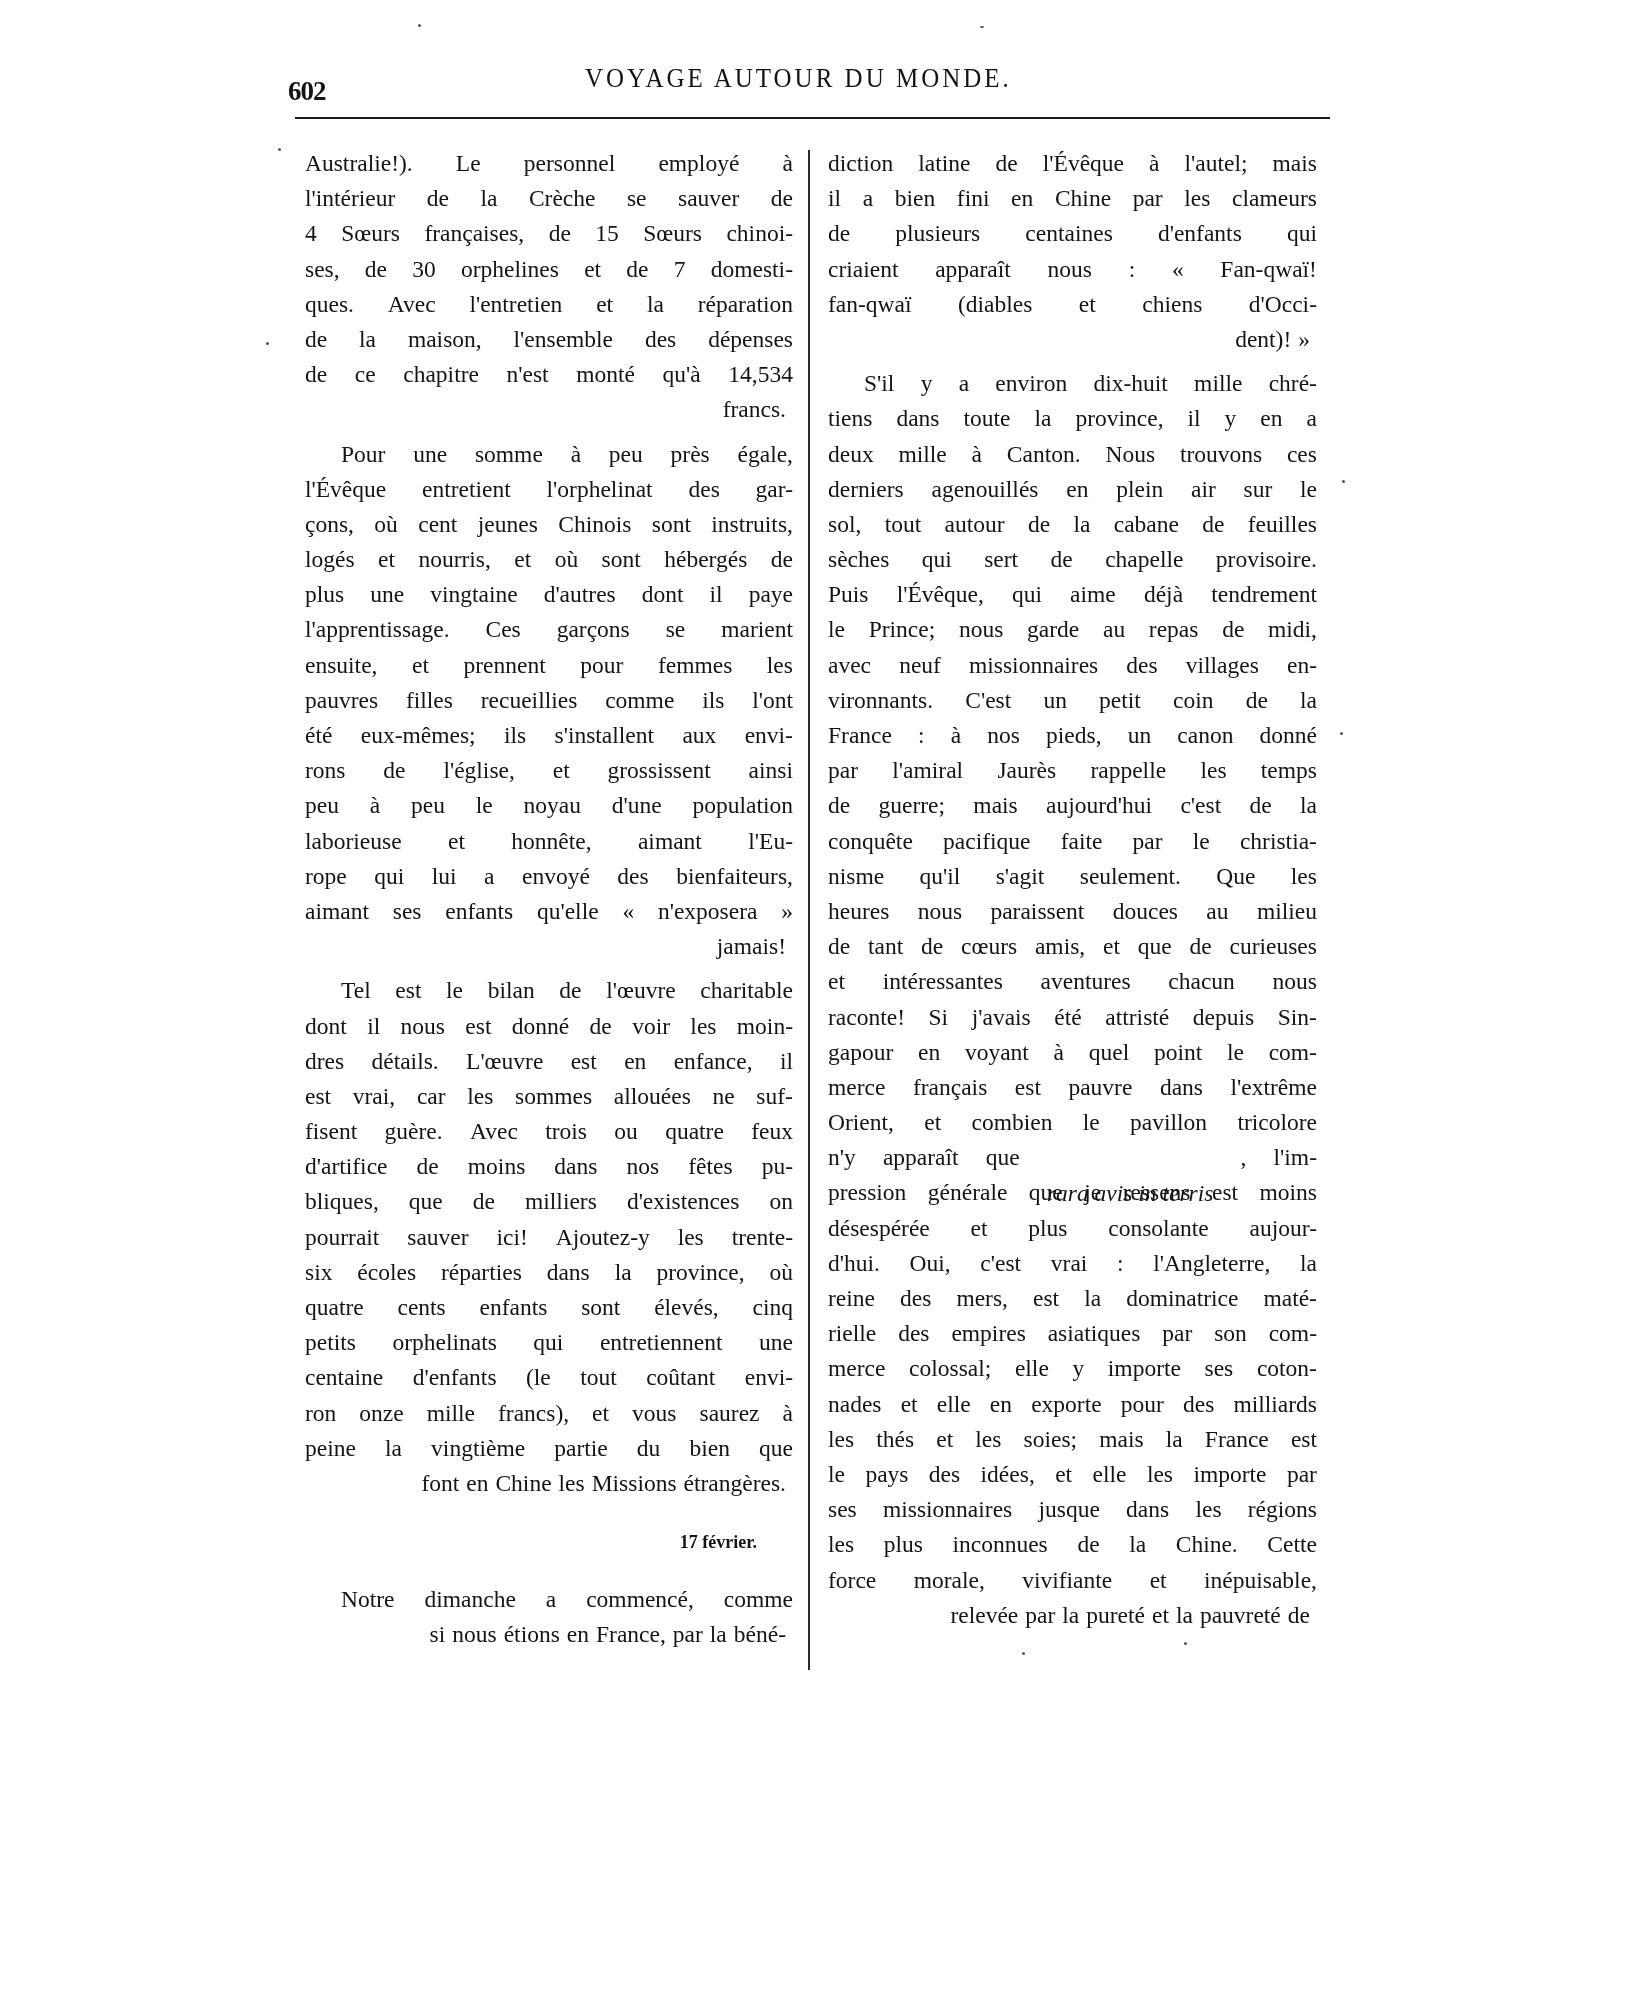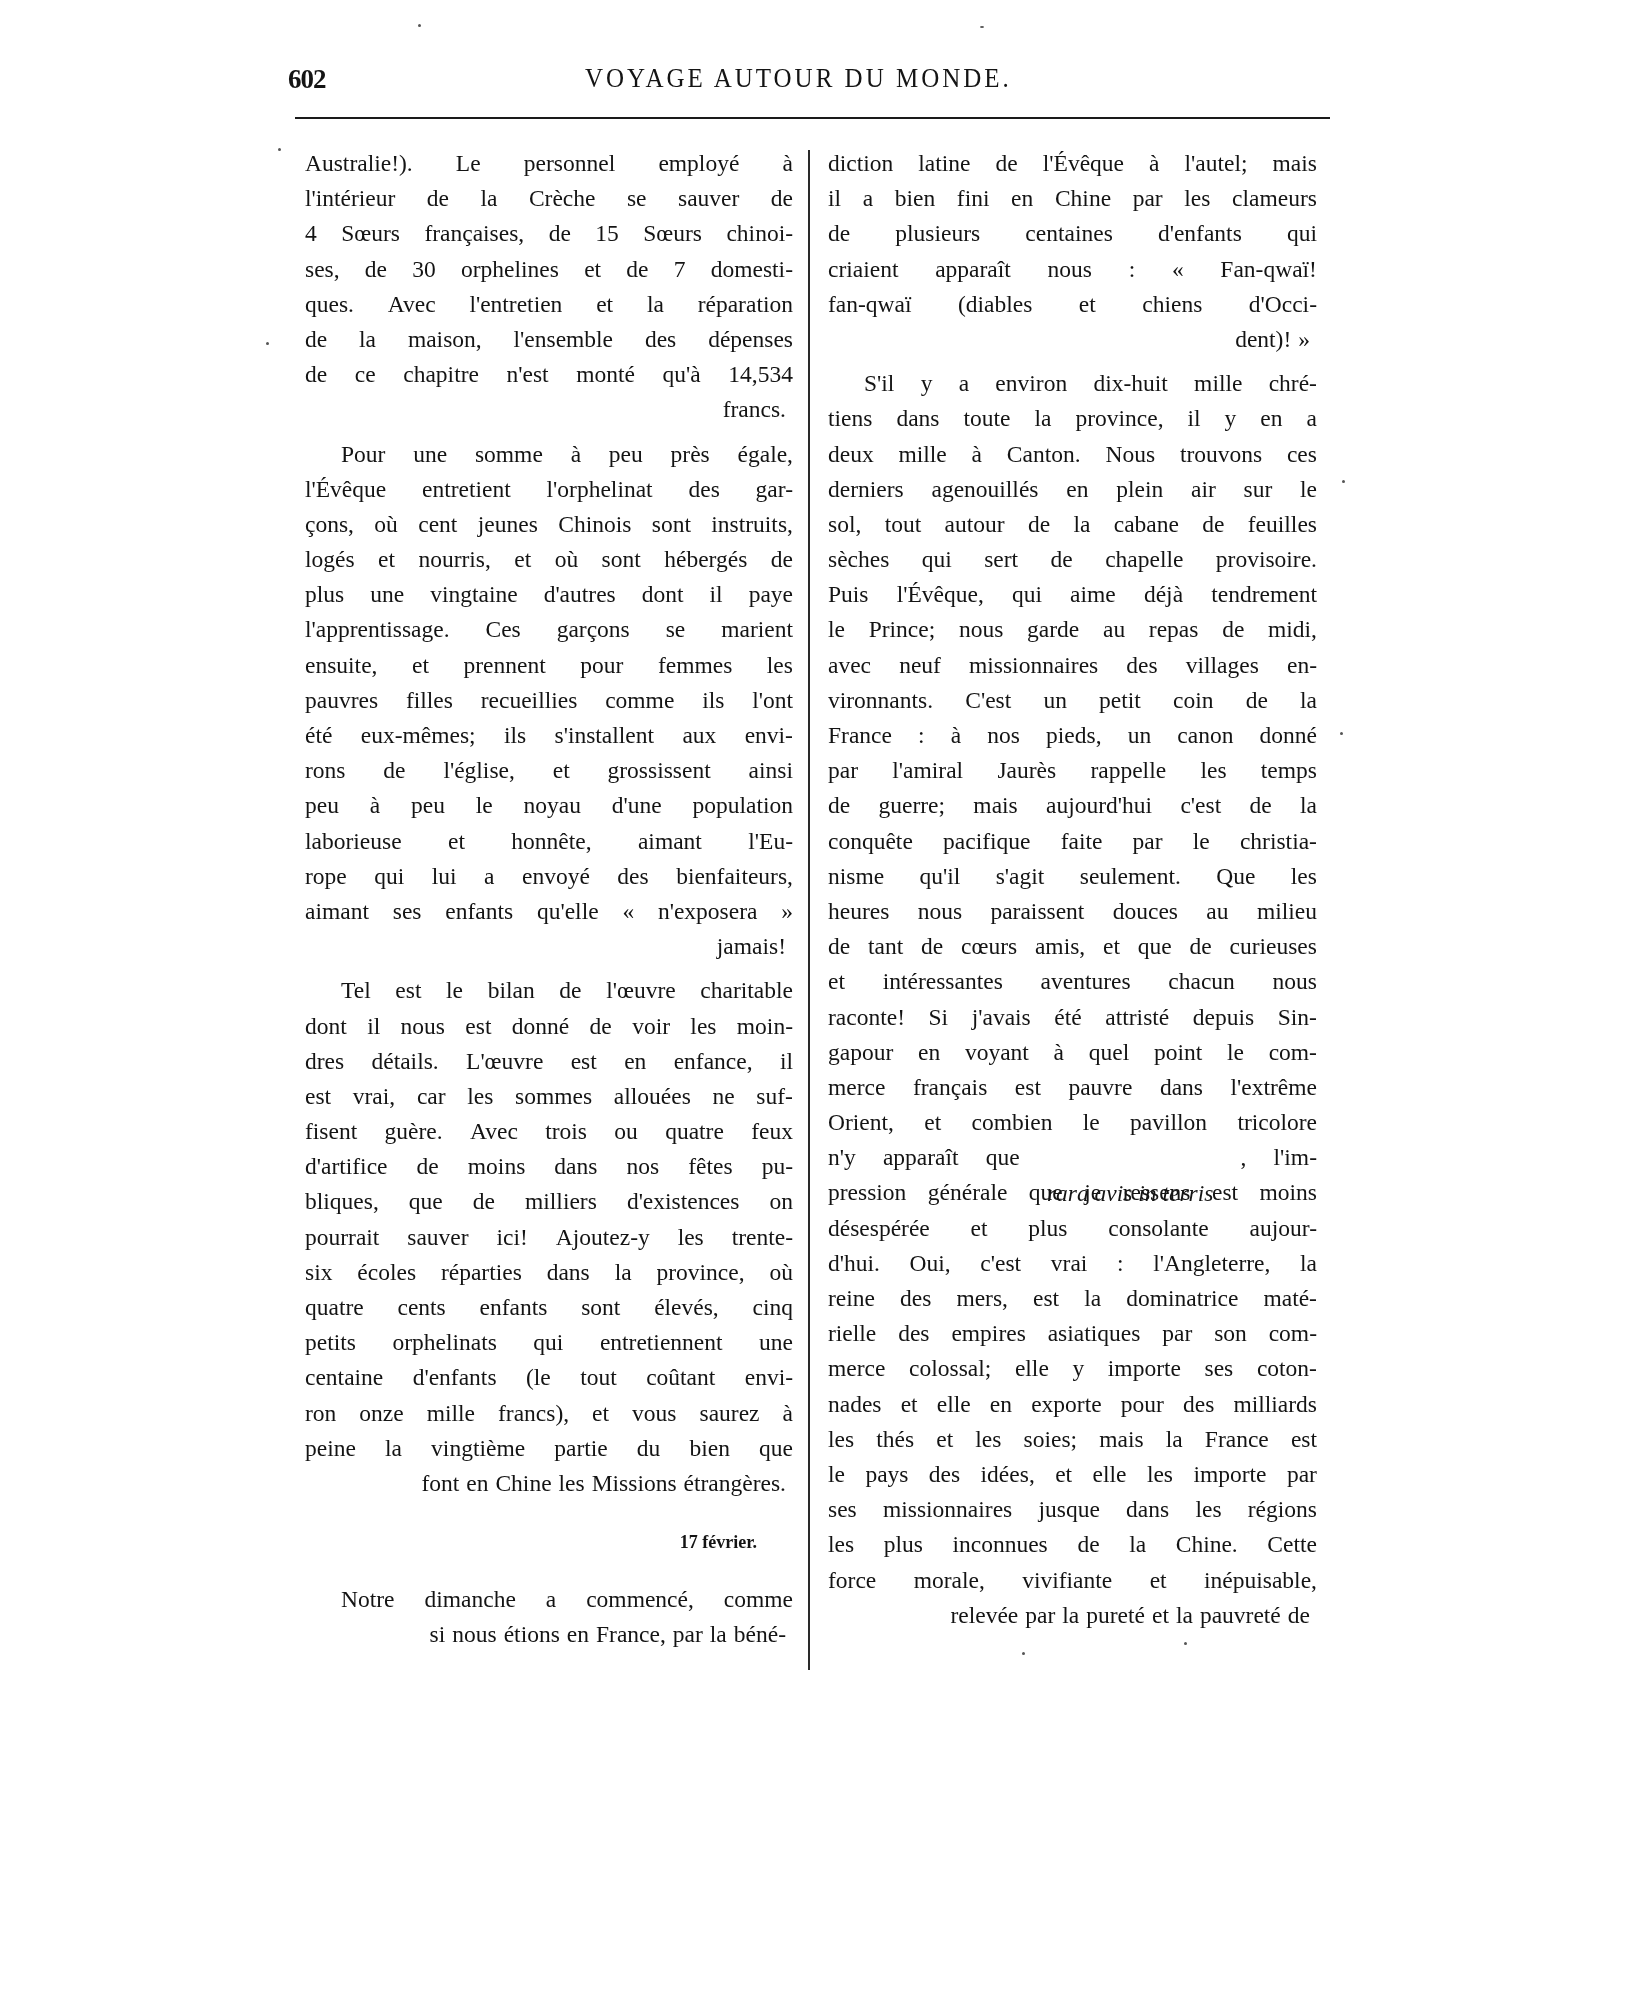--- a/index.html
+++ b/index.html
@@ -1,18 +1,18 @@
 <!DOCTYPE html>
 <html><head>
 <meta charset="utf-8">
 <style>
   html, body { margin:0; padding:0; background:#ffffff; }
   body { width:1630px; height:2000px; position:relative; overflow:hidden;
          font-family:"Liberation Serif","DejaVu Serif",serif; color:#141414; }
-  .page-number { position:absolute; left:288px; top:64px; font-size:27px; font-weight:bold; letter-spacing:-1px; }
+  .page-number { position:absolute; left:288px; top:76px; font-size:27px; font-weight:bold; letter-spacing:-1px; }
   .running-title { position:absolute; left:585px; top:62px; width:440px; font-size:25px; letter-spacing:3px; text-align:left; transform:scaleY(1.12); transform-origin:top left; }
   .header-rule { position:absolute; left:295px; top:117px; width:1035px; height:2px; background:#1a1a1a; }
   .col-rule { position:absolute; left:808px; top:150px; width:2px; height:1520px; background:#2a2a2a; }
   .column { position:absolute; top:146px; }
   .col-left { left:305px; width:488px; }
   .col-right { left:828px; width:489px; }
   .line { height:35.2px; line-height:35.2px; font-size:23.5px; text-align:justify; text-align-last:justify; white-space:nowrap; overflow:visible; display:flex; justify-content:space-between; }
   .line.last { text-align-last:left; justify-content:flex-end; }
   .line.indent { padding-left:36px;margin-top:9px; }
   .line .w { white-space:pre; }

